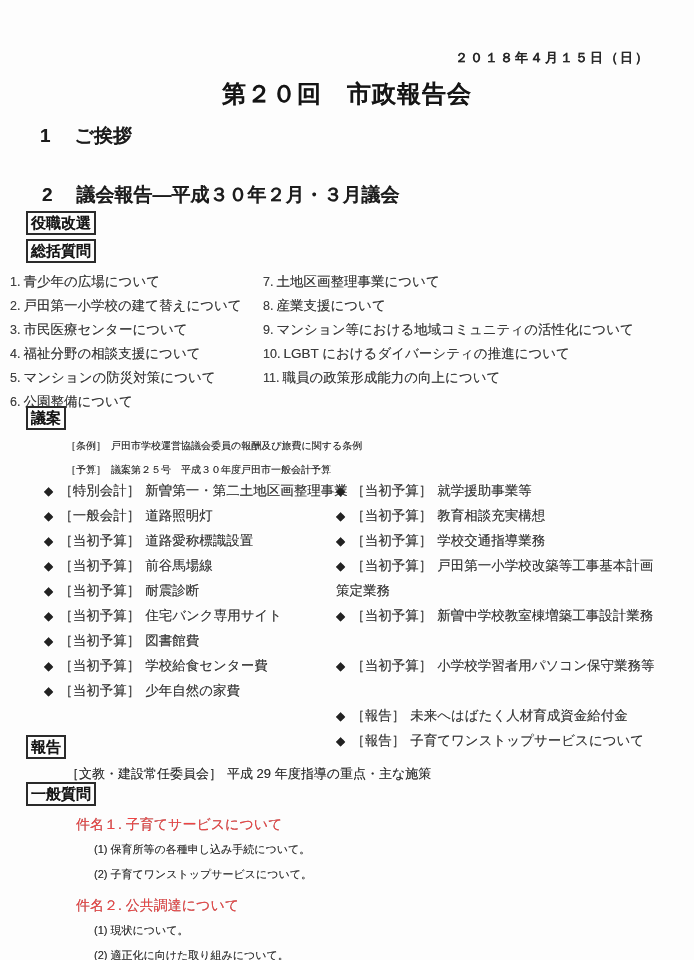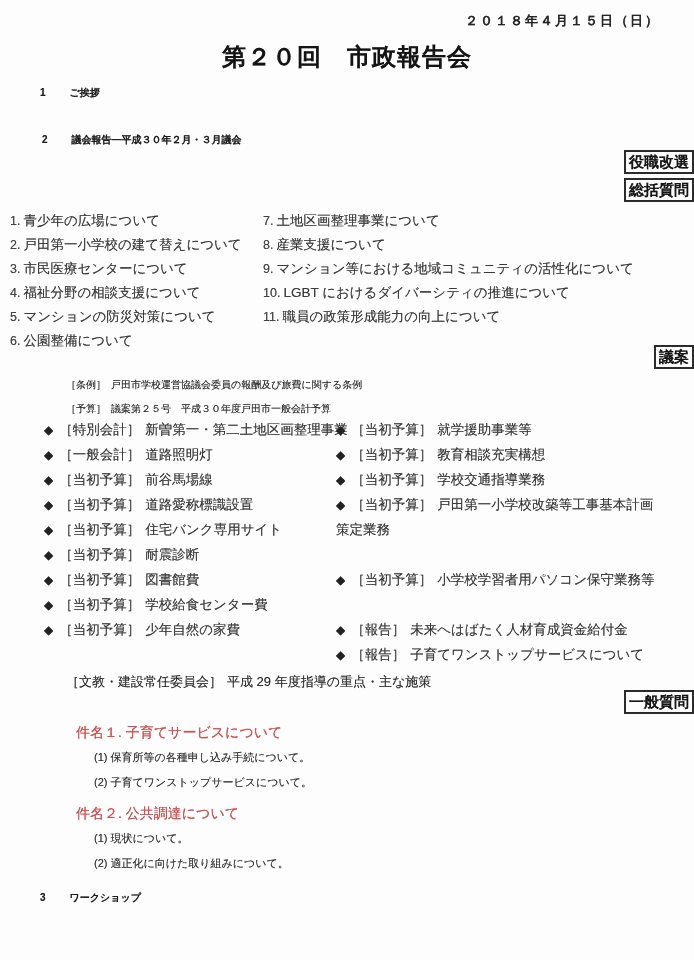--- a/index.html
+++ b/index.html
@@ -8,35 +8,35 @@
     height:960px;
     font-family:"Liberation Sans","DejaVu Sans",sans-serif;
     background:#fdfdfd;
     color:#383838;
     overflow:hidden;
     text-shadow:0 0 .5px rgba(40,40,40,.55);
   }
   .page { position:relative; width:694px; height:960px; padding-top:12px; }
 
   .date {
-    text-align:right; padding-right:34px;
-    font-size:13px; font-weight:bold; letter-spacing:2px; color:#262626;
+    text-align:right; padding-right:44px;
+    font-size:13px; font-weight:bold; letter-spacing:2px; color:#262626;margin-top:37px;
   }
   .title {
     text-align:center; margin-top:11px;
     font-size:24px; font-weight:bold; letter-spacing:1px; color:#141414;
   }
 
-  .sec { font-size:10px; font-weight:bold; color:#1c1c1c; }
+  .sec { font-size:19px; font-weight:bold; color:#1c1c1c; }
   .sec .sec-num { display:inline-block; margin-right:24px; }
   .sec1 { margin:13px 0 0 40px; }
   .sec2 { margin:33px 0 0 42px; }
   .sec3 { margin:15px 0 0 40px; }
 
-  .box-row { margin-left:26px;text-align:right; }
+  .box-row { margin-left:26px; }
   .boxed {
     display:inline-block;
     border:2px solid #2b2b2b;
     padding:0 3px 1px 3px;
     font-size:15px; font-weight:bold; color:#151515;
     line-height:19px;
   }
   .box-yakushoku { margin-top:3px; }
   .box-soukatsu { margin-top:4px; }
   .box-gian    { margin-top:-8px; }
@@ -115,42 +115,46 @@
     <span class="b-tag">［条例］</span><span>戸田市学校運営協議会委員の報酬及び旅費に関する条例</span>
   </div>
   <div class="bill-line">
     <span class="b-tag">［予算］</span><span>議案第２５号　平成３０年度戸田市一般会計予算</span>
   </div>
 
   <div class="d-grid">
     <div class="d-col left">
       <div class="d-row"><span class="diamond">◆</span><span class="tag">［特別会計］</span><span>新曽第一・第二土地区画整理事業</span></div>
       <div class="d-row"><span class="diamond">◆</span><span class="tag">［一般会計］</span><span>道路照明灯</span></div>
+      <div class="d-row"><span class="diamond">◆</span><span class="tag">［当初予算］</span><span>道路愛称標識設置</span></div>
       <div class="d-row"><span class="diamond">◆</span><span class="tag">［当初予算］</span><span>前谷馬場線</span></div>
-      <div class="d-row"><span class="diamond">◆</span><span class="tag">［当初予算］</span><span>道路愛称標識設置</span></div>
+      <div class="d-row"><span class="diamond">◆</span><span class="tag">［当初予算］</span><span>耐震診断</span></div>
       <div class="d-row"><span class="diamond">◆</span><span class="tag">［当初予算］</span><span>住宅バンク専用サイト</span></div>
-      <div class="d-row"><span class="diamond">◆</span><span class="tag">［当初予算］</span><span>耐震診断</span></div>
       <div class="d-row"><span class="diamond">◆</span><span class="tag">［当初予算］</span><span>図書館費</span></div>
       <div class="d-row"><span class="diamond">◆</span><span class="tag">［当初予算］</span><span>学校給食センター費</span></div>
       <div class="d-row"><span class="diamond">◆</span><span class="tag">［当初予算］</span><span>少年自然の家費</span></div>
     </div>
     <div class="d-col right">
       <div class="d-row"><span class="diamond">◆</span><span class="tag">［当初予算］</span><span>就学援助事業等</span></div>
       <div class="d-row"><span class="diamond">◆</span><span class="tag">［当初予算］</span><span>教育相談充実構想</span></div>
       <div class="d-row"><span class="diamond">◆</span><span class="tag">［当初予算］</span><span>学校交通指導業務</span></div>
       <div class="d-row"><span class="diamond">◆</span><span class="tag">［当初予算］</span><span>戸田第一小学校改築等工事基本計画</span></div>
       <div class="d-row">策定業務</div>
+      <div class="d-row"><span class="diamond">◆</span><span class="tag">［当初予算］</span><span>新曽中学校教室棟増築工事設計業務</span></div>
       <div class="d-row blank"></div>
       <div class="d-row"><span class="diamond">◆</span><span class="tag">［当初予算］</span><span>小学校学習者用パソコン保守業務等</span></div>
       <div class="d-row blank"></div>
       <div class="d-row"><span class="diamond">◆</span><span class="tag">［報告］</span><span>未来へはばたく人材育成資金給付金</span></div>
       <div class="d-row"><span class="diamond">◆</span><span class="tag">［報告］</span><span>子育てワンストップサービスについて</span></div>
     </div>
   </div>
 
+  <div class="box-row box-houkoku">
+    <span class="boxed">報告</span>
+  </div>
   <div class="report-line">
     <span class="b-tag">［文教・建設常任委員会］</span><span>平成 29 年度指導の重点・主な施策</span>
   </div>
 
   <div class="box-row box-ippan">
     <span class="boxed">一般質問</span>
   </div>
 
   <div class="kenmei">件名１. 子育てサービスについて</div>
   <div class="sub">(1) 保育所等の各種申し込み手続について。</div>

